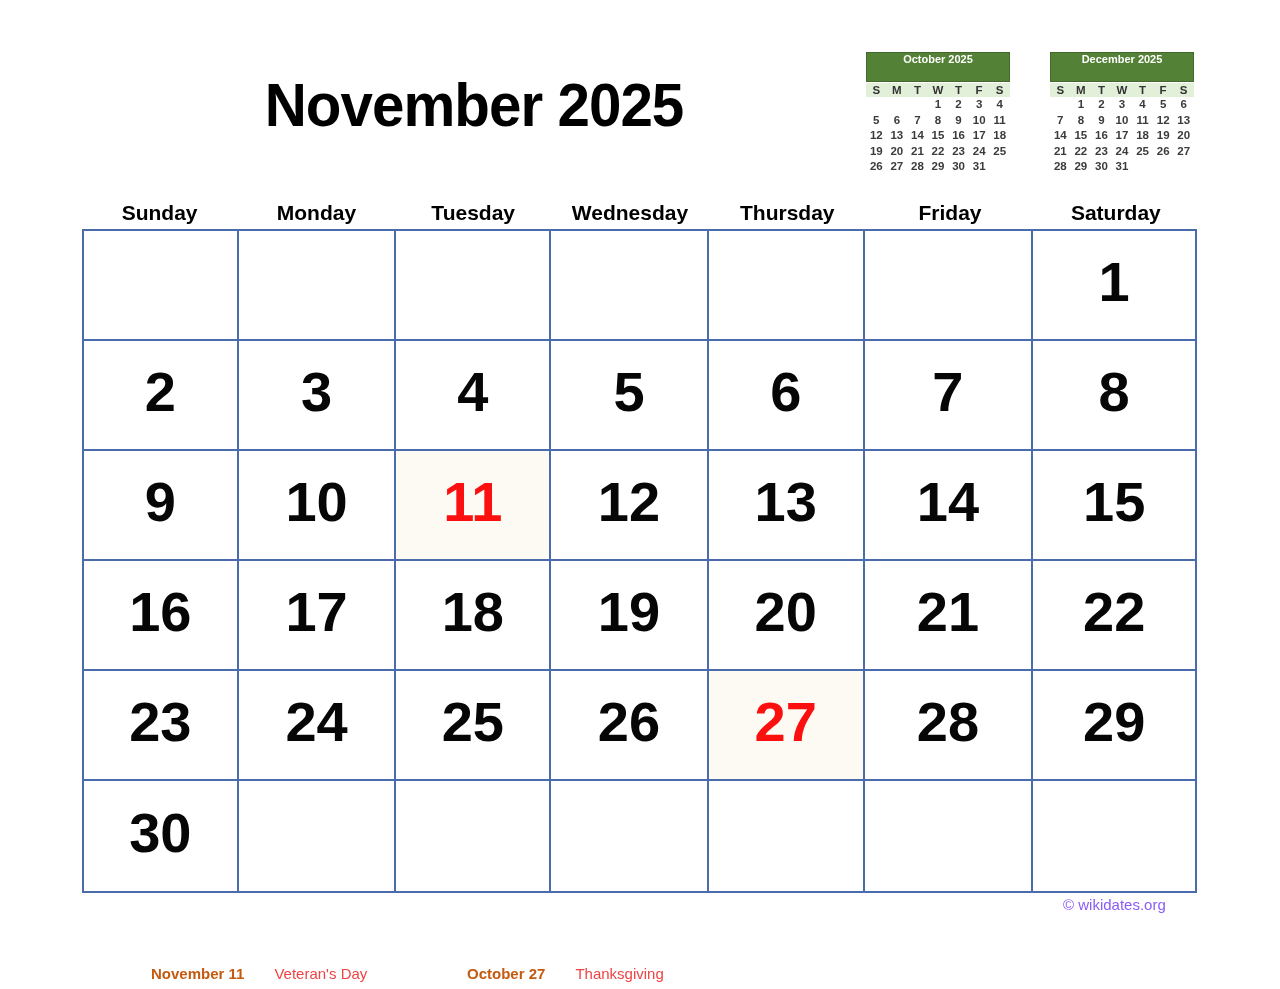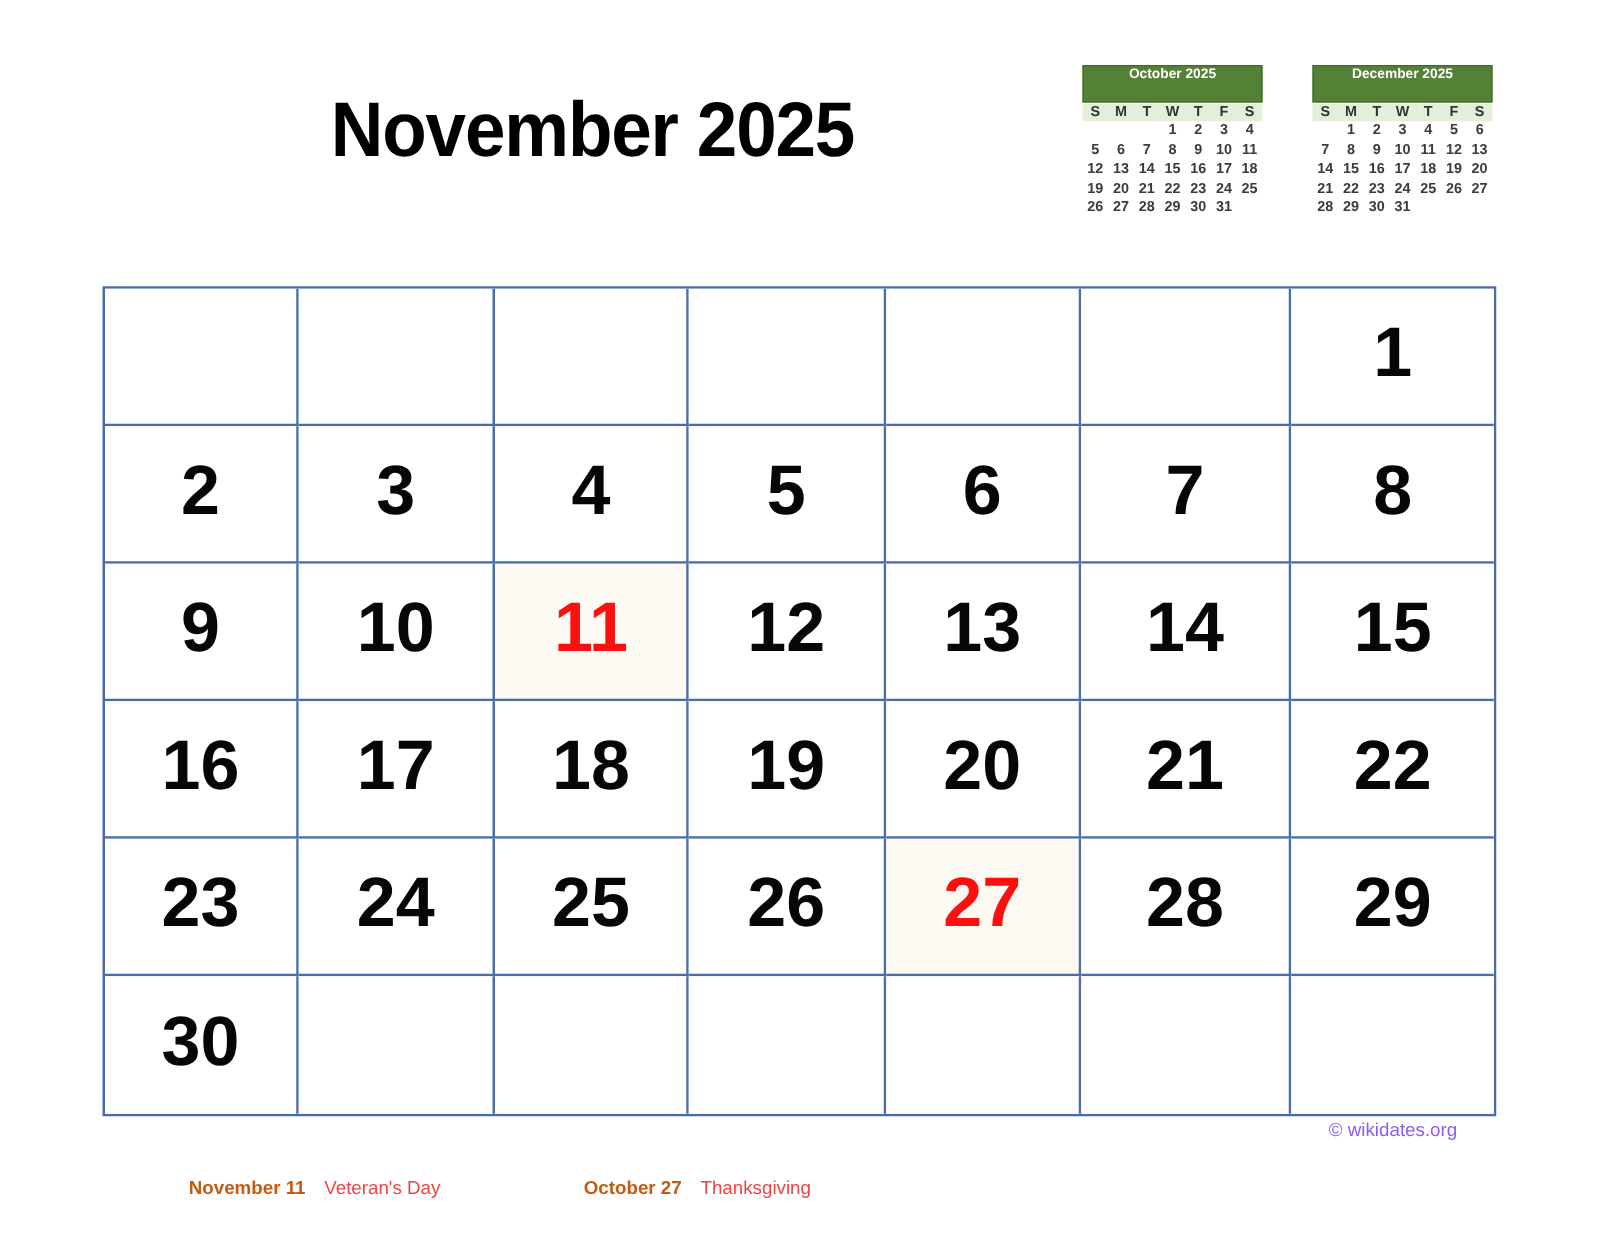--- a/index.html
+++ b/index.html
@@ -110,23 +110,23 @@
     color: #060606;
     line-height: 1;
     padding-bottom: 6px;
   }
   .cell.holiday { background: #fcfaf2; }
   .cell.holiday .daynum { color: #fb0f0f; }
 
   
   .legend-item {
     position: absolute;
-    top: 941px;
+    top: 964px;
     display: flex;
-    gap: 15px;
+    gap: 30px;
     font-size: 15px;
     line-height: 19px;
     justify-content: center;
   }
   #legend-0 { left: 151px; }
   #legend-1 { left: 467px; }
   .legend-date { color: #c55a11; font-weight: 700; }
   .legend-holiday { color: #ef4444; }
 
   
@@ -237,20 +237,29 @@
         <div class="mini-cell">28</div>
         <div class="mini-cell">29</div>
         <div class="mini-cell">30</div>
         <div class="mini-cell">31</div>
         <div class="mini-cell"></div>
         <div class="mini-cell"></div>
         <div class="mini-cell"></div>
       </div>
     </div>
 
+  <div class="weekday-row" id="weekday-row">
+      <div class="weekday">Sunday</div>
+      <div class="weekday">Monday</div>
+      <div class="weekday">Tuesday</div>
+      <div class="weekday">Wednesday</div>
+      <div class="weekday">Thursday</div>
+      <div class="weekday">Friday</div>
+      <div class="weekday">Saturday</div>
+    </div>
 
   <div class="grid" id="main-grid">
       <div class="cell">
         <span class="daynum"></span>
       </div>
       <div class="cell">
         <span class="daynum"></span>
       </div>
       <div class="cell">
         <span class="daynum"></span>

